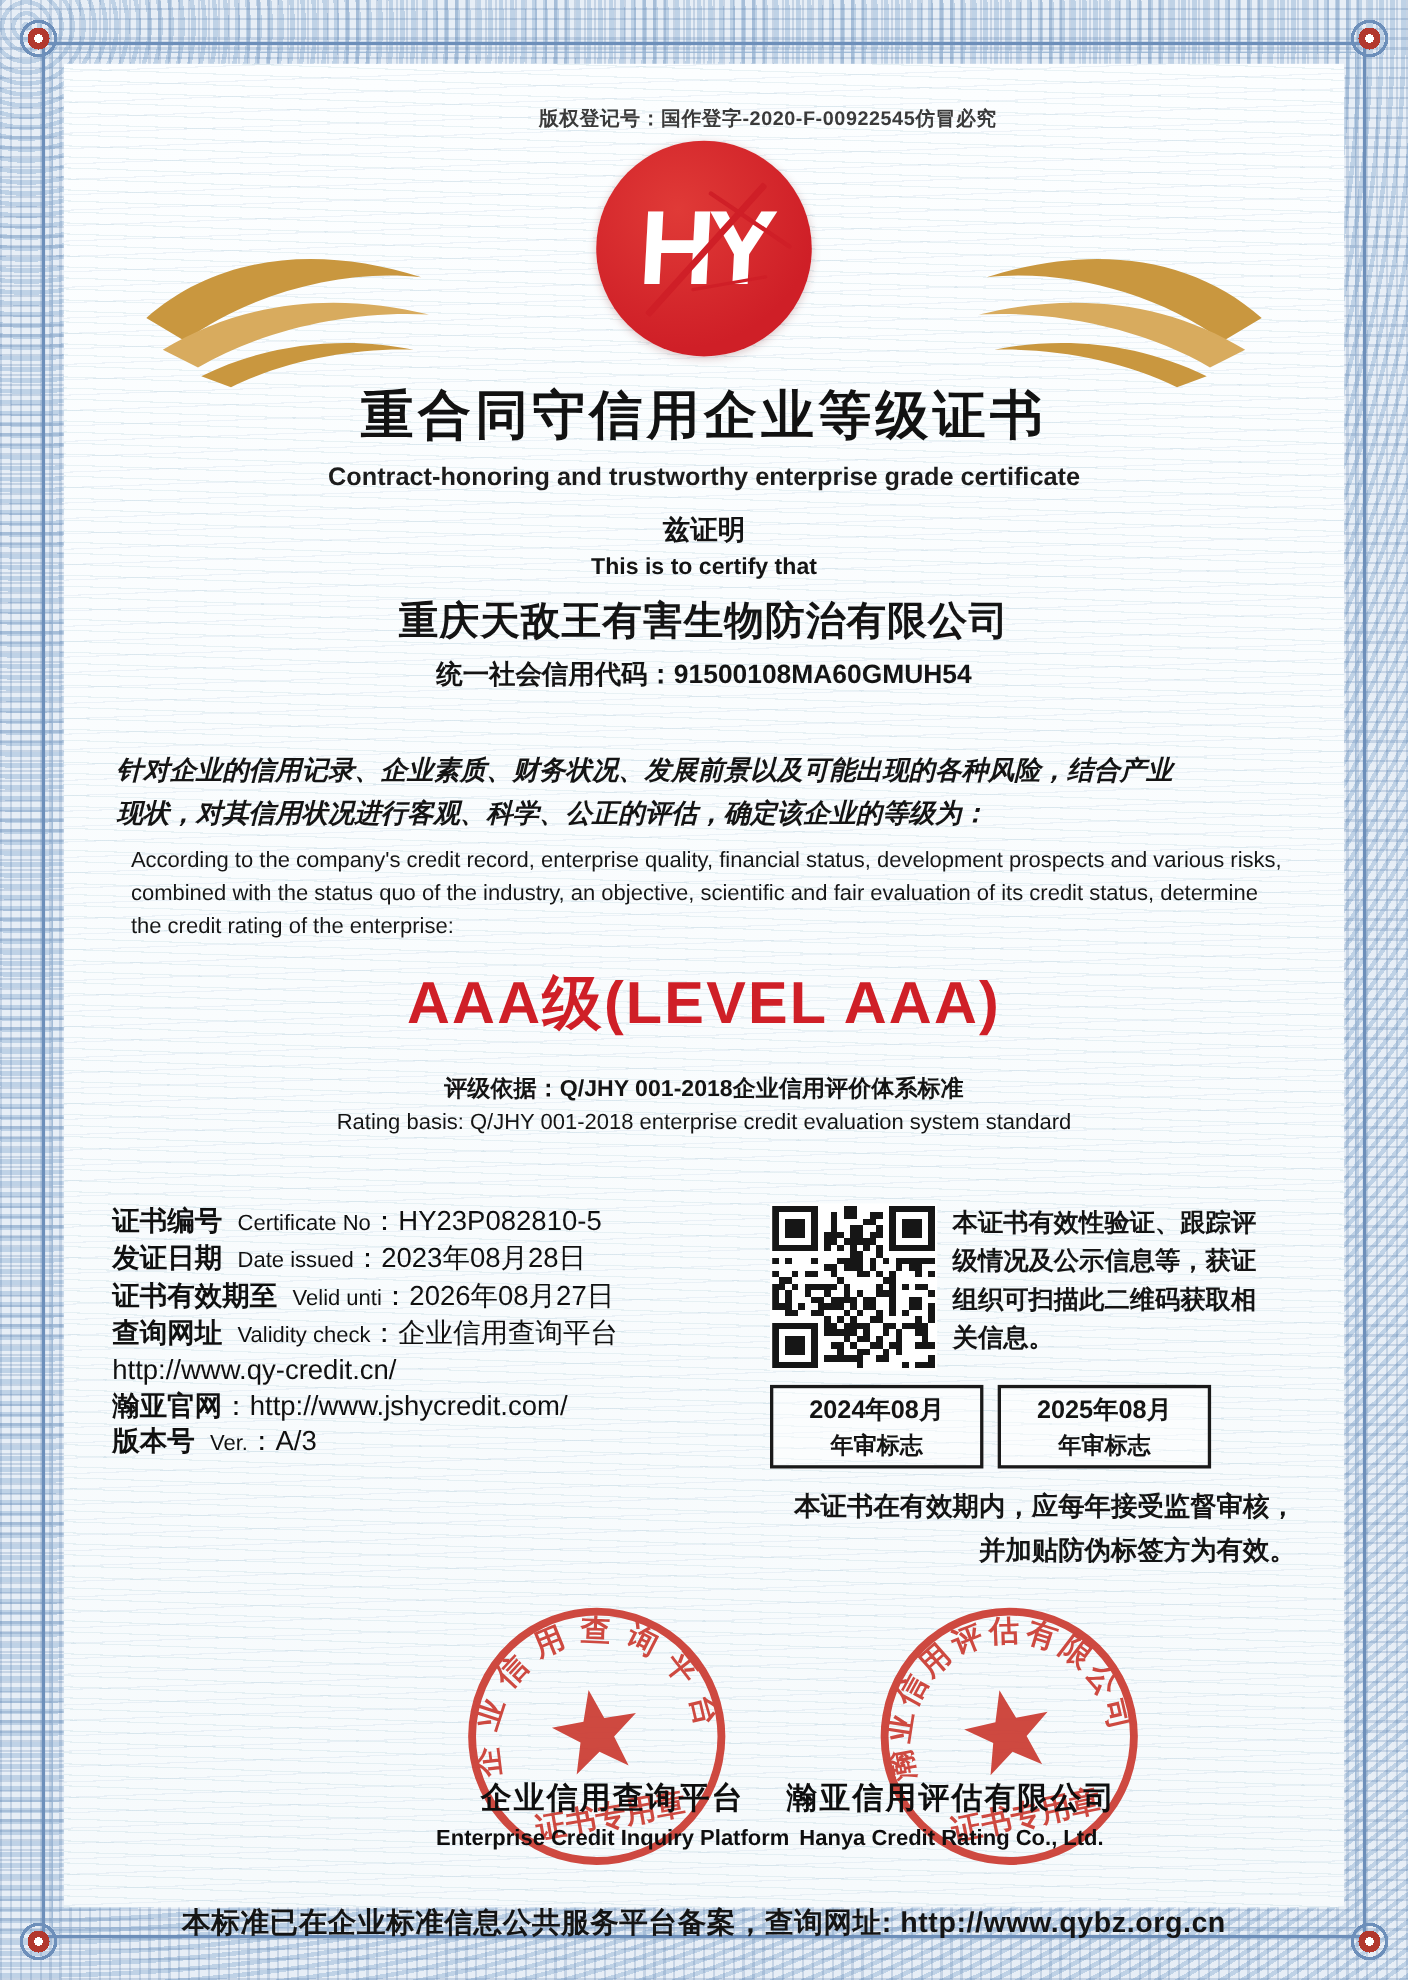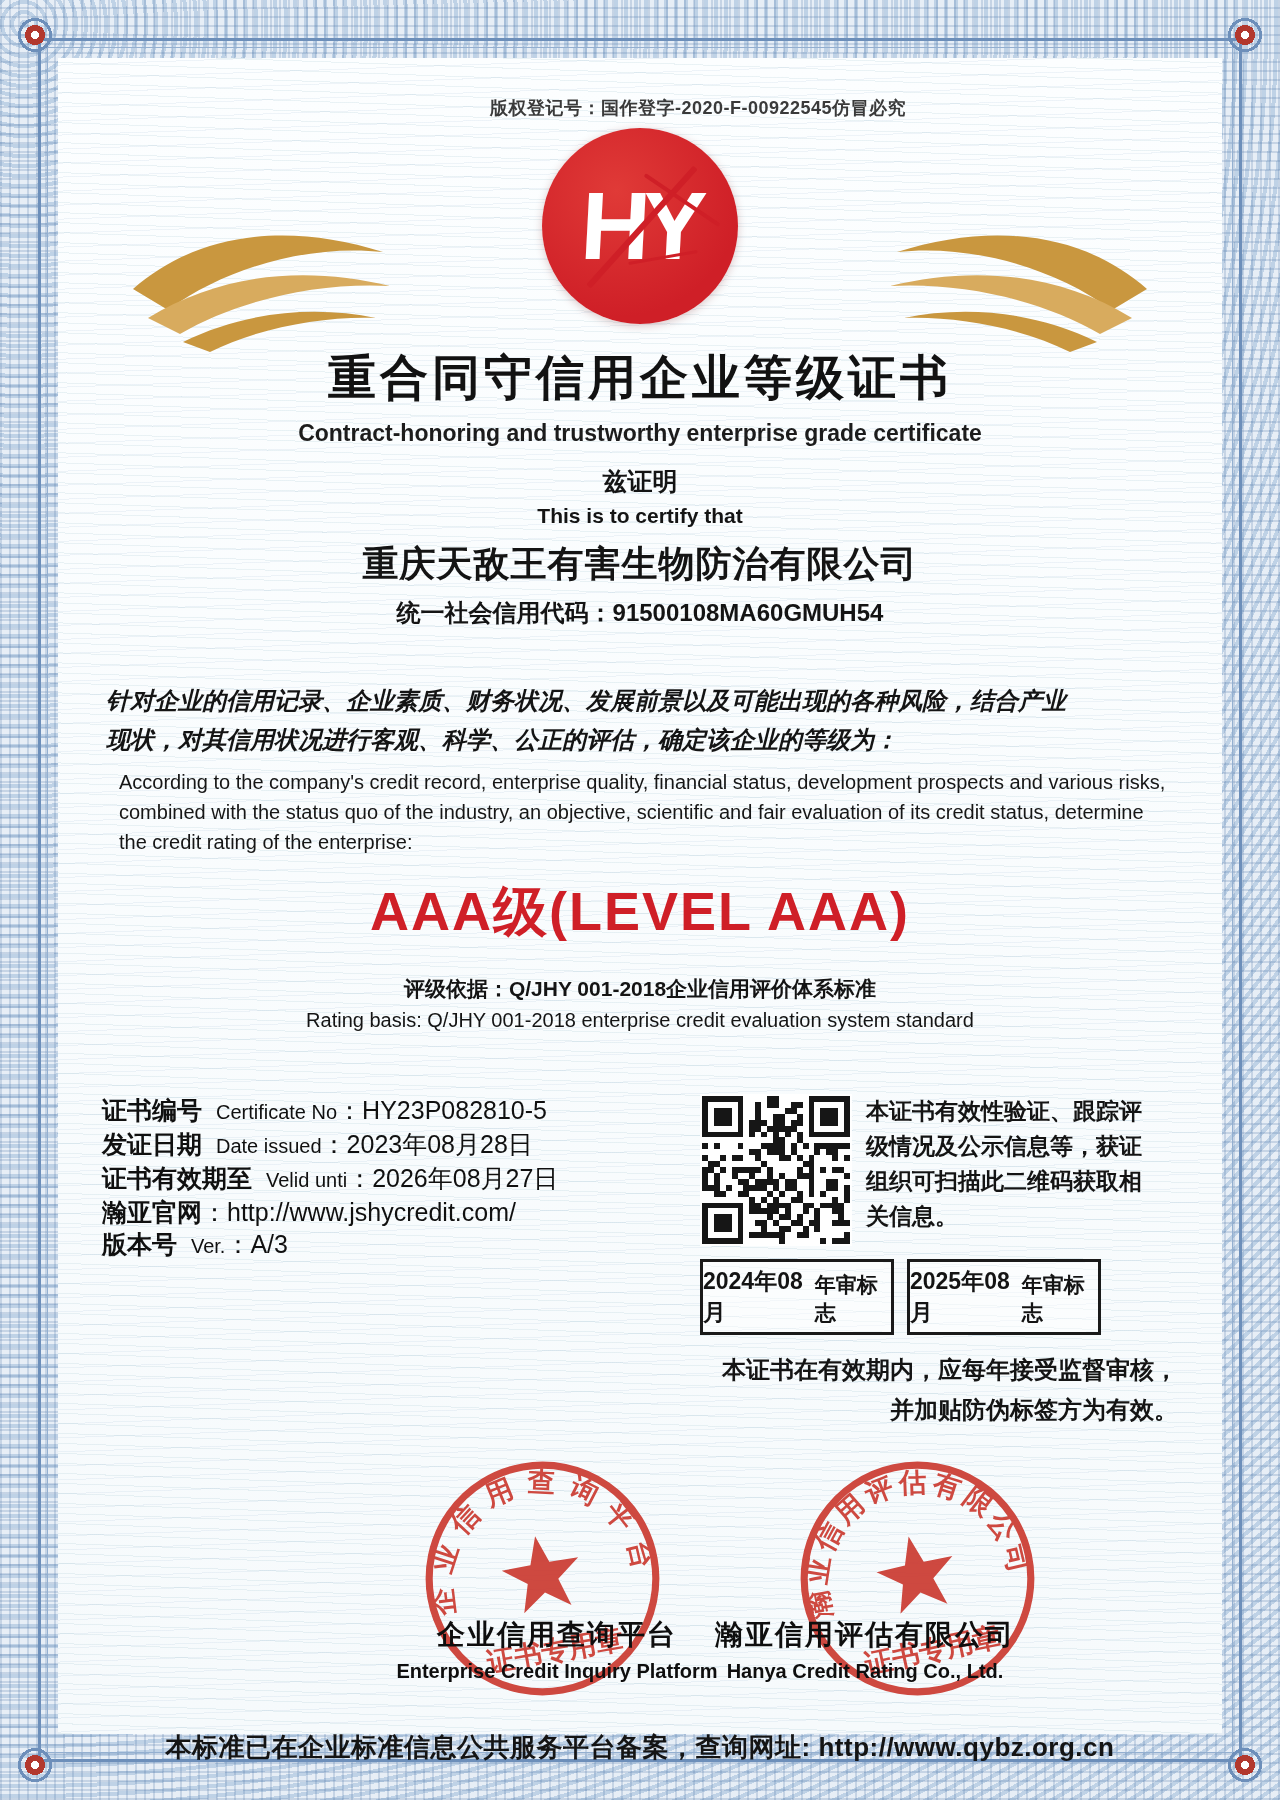--- a/index.html
+++ b/index.html
@@ -60,21 +60,21 @@
   .drow{font-size:25px;line-height:32px;white-space:nowrap;color:#101010;}
   .drow .dzh{font-weight:700;}
   .drow .den{font-size:20px;font-weight:400;margin-left:7px;}
   .drow .dval{font-weight:400;}
 
   .qrcol{flex:1;}
   .qr-row{display:flex;gap:14px;}
   .qr-box{width:152px;height:152px;background:#ffffff;padding:2px;}
   .qr-note{width:276px;font-size:23px;font-weight:700;line-height:35px;}
   .badges{display:flex;gap:13px;margin-top:13px;}
-  .badge{width:194px;height:76px;border:3px solid #1a1a1a;display:flex;flex-direction:row;
+  .badge{width:194px;height:76px;border:3px solid #1a1a1a;display:flex;flex-direction:column;
     align-items:center;justify-content:center;background:rgba(255,255,255,.45);}
   .badge .l1{font-size:23px;font-weight:600;}
   .badge .l2{font-size:21px;font-weight:600;margin-top:3px;}
   .supervision{margin-top:15px;text-align:right;font-size:24px;font-weight:700;line-height:40px;}
 
   .sig-row{position:relative;height:258px;margin-top:26px;}
   .stamp{position:absolute;top:0;width:245px;height:245px;opacity:.92;z-index:1;}
   .stamp.sl{left:318px;transform:rotate(-10deg);}
   .stamp.sr{left:693px;transform:rotate(-12deg);}
   .sig-text{position:absolute;top:160px;width:470px;text-align:center;z-index:2;}
@@ -147,20 +147,27 @@
           <span class="dzh">证书编号</span>
           <span class="den">Certificate No</span><span class="dval">：HY23P082810-5</span>
         </div>
         <div class="drow">
           <span class="dzh">发证日期</span>
           <span class="den">Date issued</span><span class="dval">：2023年08月28日</span>
         </div>
         <div class="drow">
           <span class="dzh">证书有效期至</span>
           <span class="den">Velid unti</span><span class="dval">：2026年08月27日</span>
+        </div>
+        <div class="drow">
+          <span class="dzh">查询网址</span>
+          <span class="den">Validity check</span><span class="dval">：企业信用查询平台</span>
+        </div>
+        <div class="drow">
+          <span class="dval">http://www.qy-credit.cn/</span>
         </div>
         <div class="drow">
           <span class="dzh">瀚亚官网</span><span class="dval">：http://www.jshycredit.com/</span>
         </div>
         <div class="drow">
           <span class="dzh">版本号</span>
           <span class="den">Ver.</span><span class="dval">：A/3</span>
         </div>
       </div>
 

